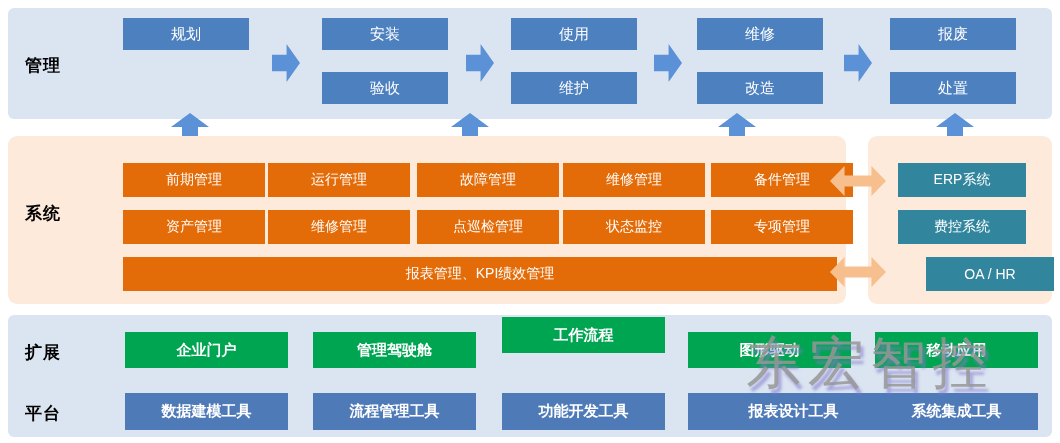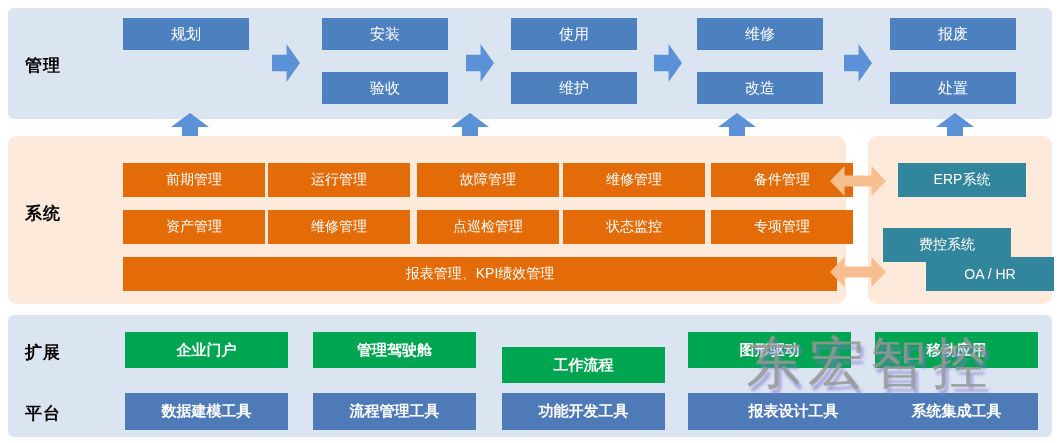--- a/index.html
+++ b/index.html
@@ -93,34 +93,34 @@
     <div class="box module-box" style="left:260px;top:74px;">维修管理</div>
     <div class="box module-box" style="left:409px;top:74px;">点巡检管理</div>
     <div class="box module-box" style="left:555px;top:74px;">状态监控</div>
     <div class="box module-box" style="left:703px;top:74px;">专项管理</div>
 
     <div class="box module-box wide" style="left:115px;top:121px;">报表管理、KPI绩效管理</div>
   </section>
 
   <section class="panel panel-orange" style="left:868px;top:136px;width:184px;height:168px;">
     <div class="box external-box" style="left:30px;top:27px;">ERP系统</div>
-    <div class="box external-box" style="left:15px;top:74px;margin-top:18px;">费控系统</div>
+    <div class="box external-box" style="left:30px;top:74px;">费控系统</div>
     <div class="box external-box" style="left:30px;top:121px;margin-left:28px;">OA / HR</div>
   </section>
 
   <div class="arrow-double" style="left:830px;top:166px;"></div>
   <div class="arrow-double" style="left:830px;top:257px;"></div>
 
   <section class="panel panel-blue" style="left:8px;top:315px;width:1044px;height:122px;">
     <div class="row-label" style="top:26px;">扩展</div>
     <div class="row-label" style="top:87px;">平台</div>
 
     <div class="box ext-box" style="left:117px;top:17px;">企业门户</div>
     <div class="box ext-box" style="left:305px;top:17px;">管理驾驶舱</div>
-    <div class="box ext-box" style="left:494px;top:32px;">工作流程</div>
+    <div class="box ext-box" style="left:494px;top:2px;">工作流程</div>
     <div class="box ext-box" style="left:680px;top:17px;">图形驱动</div>
     <div class="box ext-box" style="left:867px;top:17px;">移动应用</div>
 
     <div class="box plat-box" style="left:117px;top:78px;">数据建模工具</div>
     <div class="box plat-box" style="left:305px;top:78px;">流程管理工具</div>
     <div class="box plat-box" style="left:494px;top:78px;">功能开发工具</div>
     <div class="box plat-box" style="left:680px;top:78px;padding-left:24px;">报表设计工具</div>
     <div class="box plat-box" style="left:867px;top:78px;">系统集成工具</div>
   </section>
 

